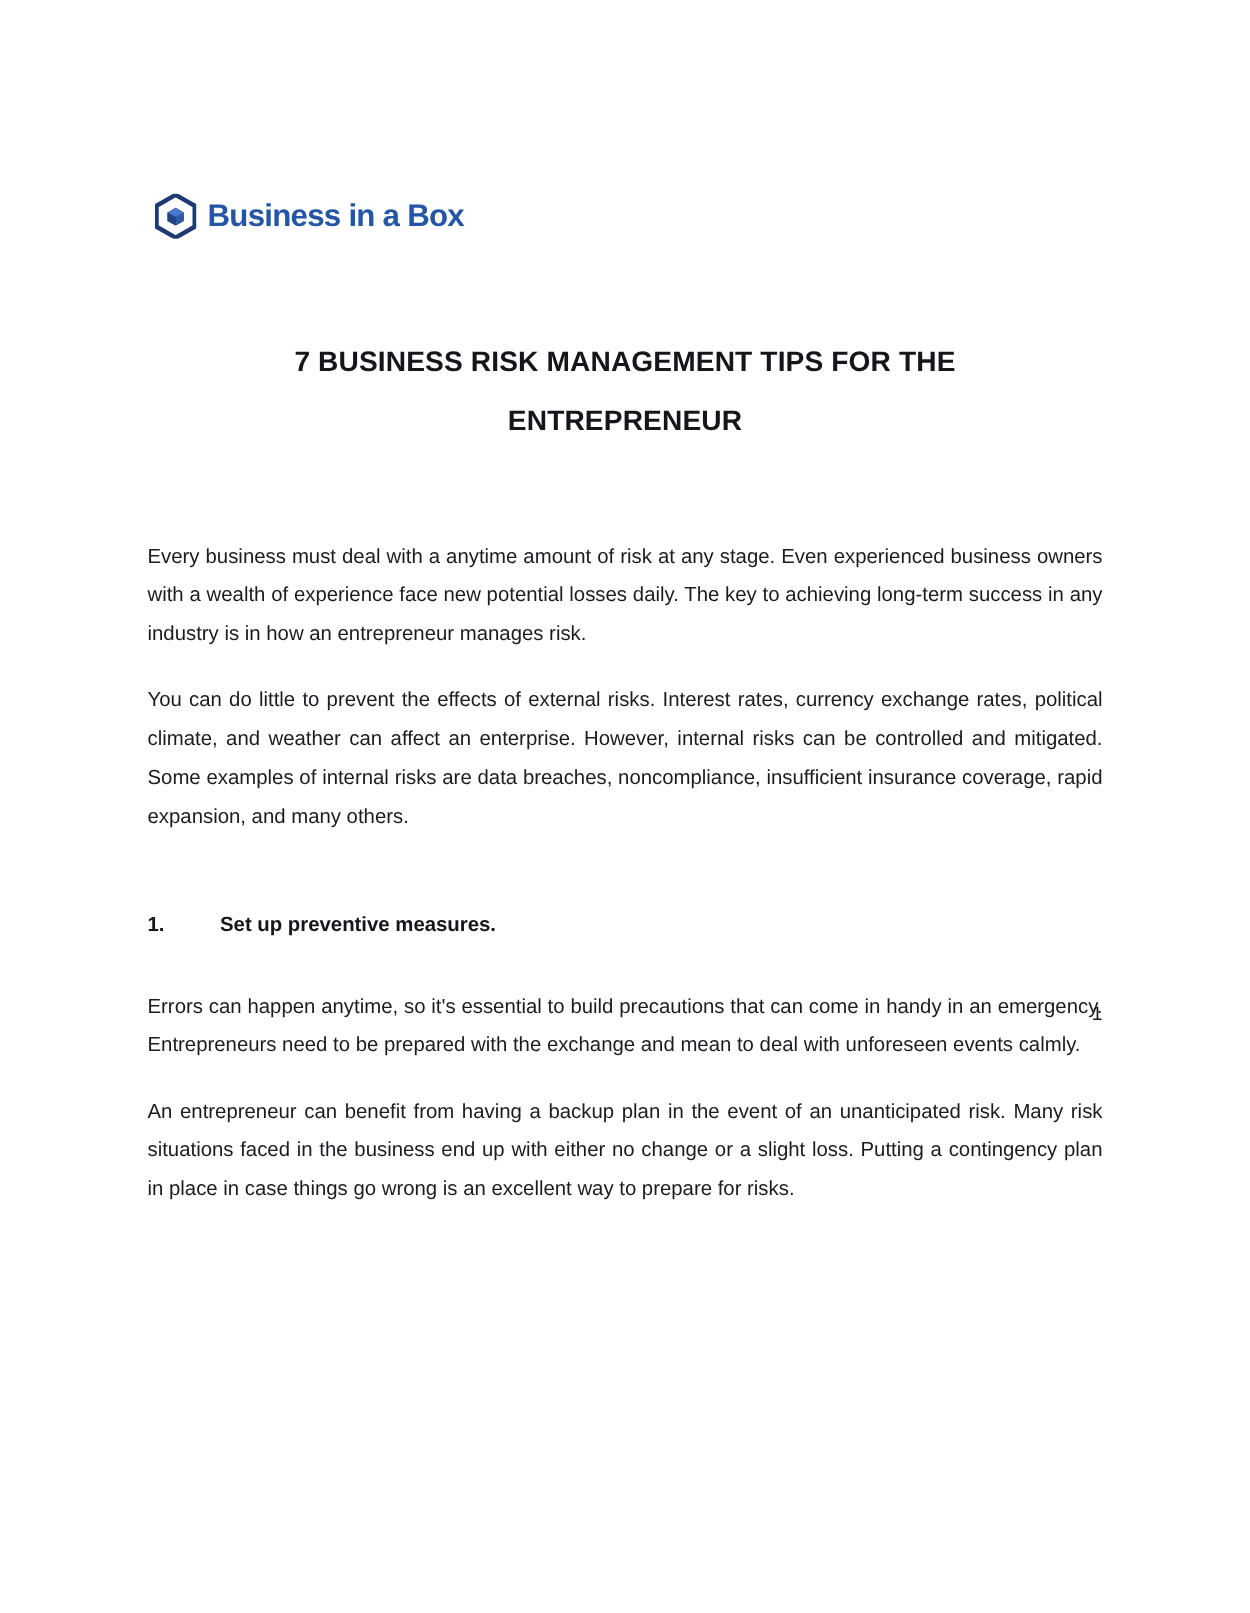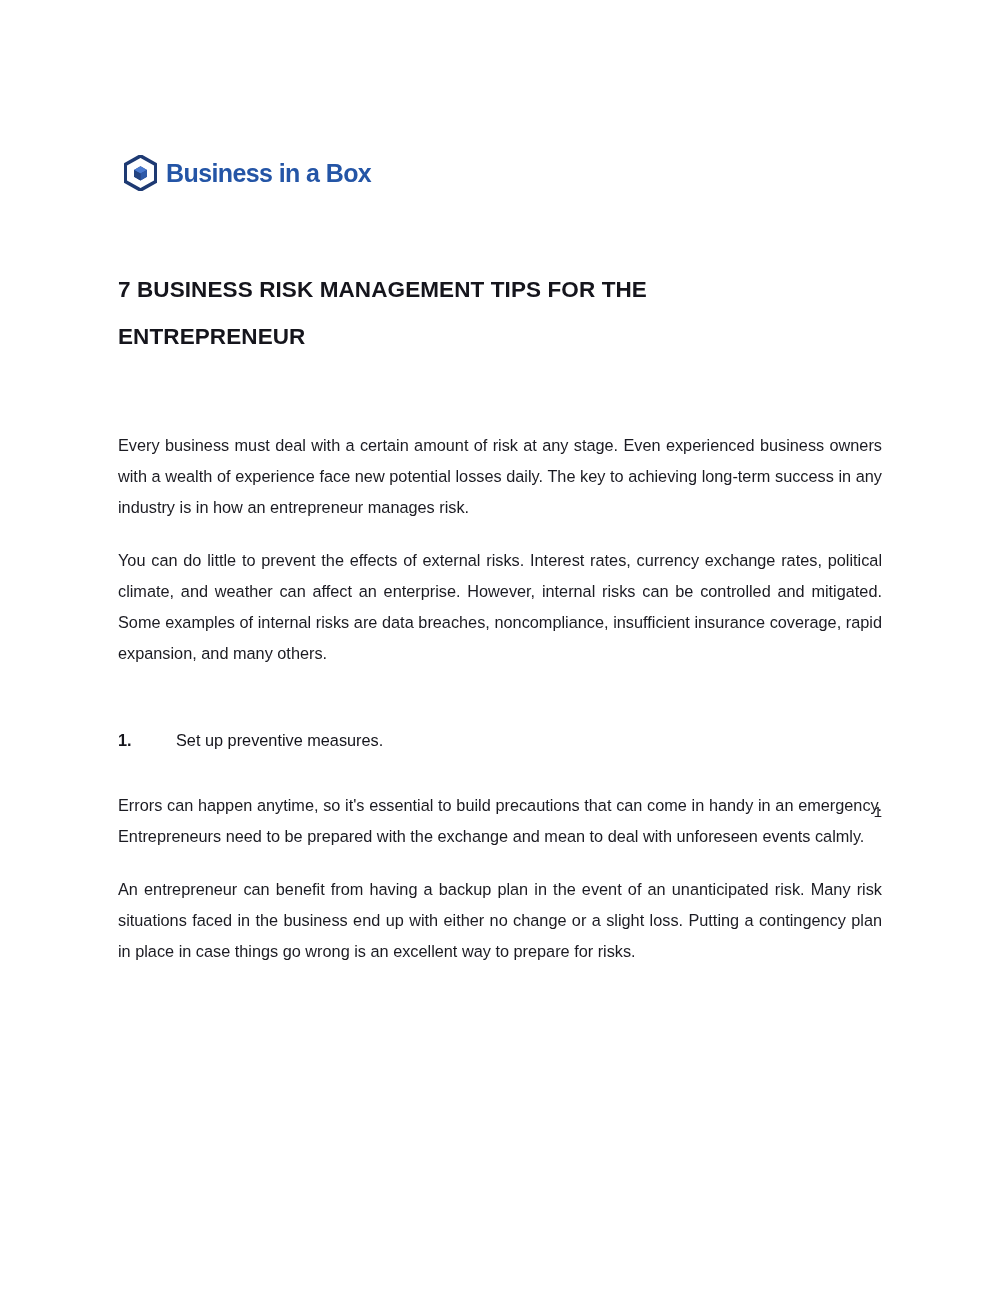--- a/index.html
+++ b/index.html
@@ -48,20 +48,21 @@
     white-space: nowrap;
     line-height: 1;
   }
 
   
   .doc-title {
     position: absolute;
     left: 118px;
     top: 251px;
     width: 764px;
+    text-align: center;
     font-size: 22.5px;
     font-weight: bold;
     line-height: 47px;
     letter-spacing: 0.1px;
     color: #15151c;
   }
 
   
   .content {
     position: absolute;
@@ -92,21 +93,21 @@
     font-weight: bold;
     color: #15151c;
     margin: 0;
   }
   .num-heading .num {
     width: 58px;
     flex: 0 0 58px;
     font-weight: bold;
   }
   .num-heading .htext {
-    font-weight: normal;
+    font-weight: bold;
   }
 
   
   .page-number {
     position: absolute;
     right: 118px;
     bottom: 92px;
     font-size: 15.5px;
     line-height: 20px;
     color: #1b1b22;
@@ -133,21 +134,21 @@
     <span class="logo-word">Business in a Box</span>
   </div>
 
   <h1 class="doc-title">
     <span>7 BUSINESS RISK MANAGEMENT TIPS FOR THE</span><br>
     <span>ENTREPRENEUR</span>
   </h1>
 
   <div class="content">
 
-    <p class="para">Every business must deal with a certain amount of risk at any stage. Even experienced business owners with a wealth of experience face new potential losses daily. The key to achieving long-term success in any industry is in how an entrepreneur manages risk.</p>
+    <p class="para">Every business must deal with a anytime amount of risk at any stage. Even experienced business owners with a wealth of experience face new potential losses daily. The key to achieving long-term success in any industry is in how an entrepreneur manages risk.</p>
 
     <p class="para">You can do little to prevent the effects of external risks. Interest rates, currency exchange rates, political climate, and weather can affect an enterprise. However, internal risks can be controlled and mitigated. Some examples of internal risks are data breaches, noncompliance, insufficient insurance coverage, rapid expansion, and many others.</p>
 
 
     <div class="spacer-md"></div>
 
     <div class="num-heading">
       <span class="num">1.</span>
       <span class="htext">Set up preventive measures.</span>
     </div>

